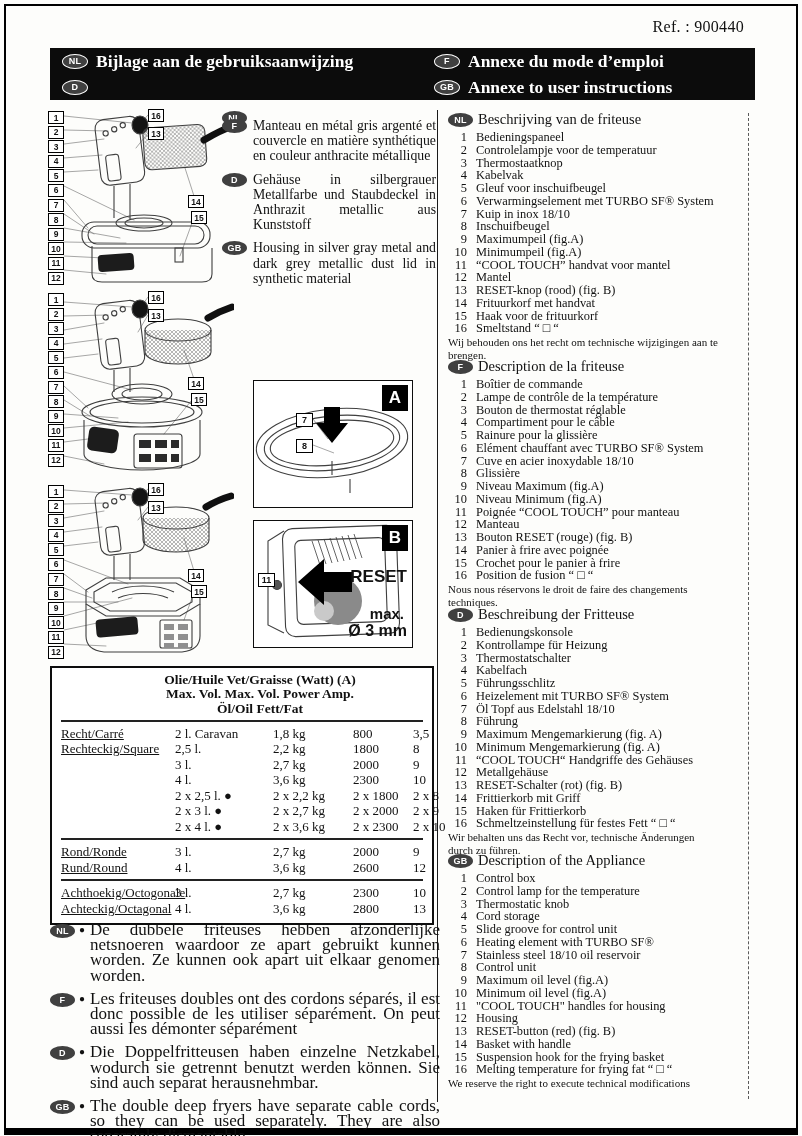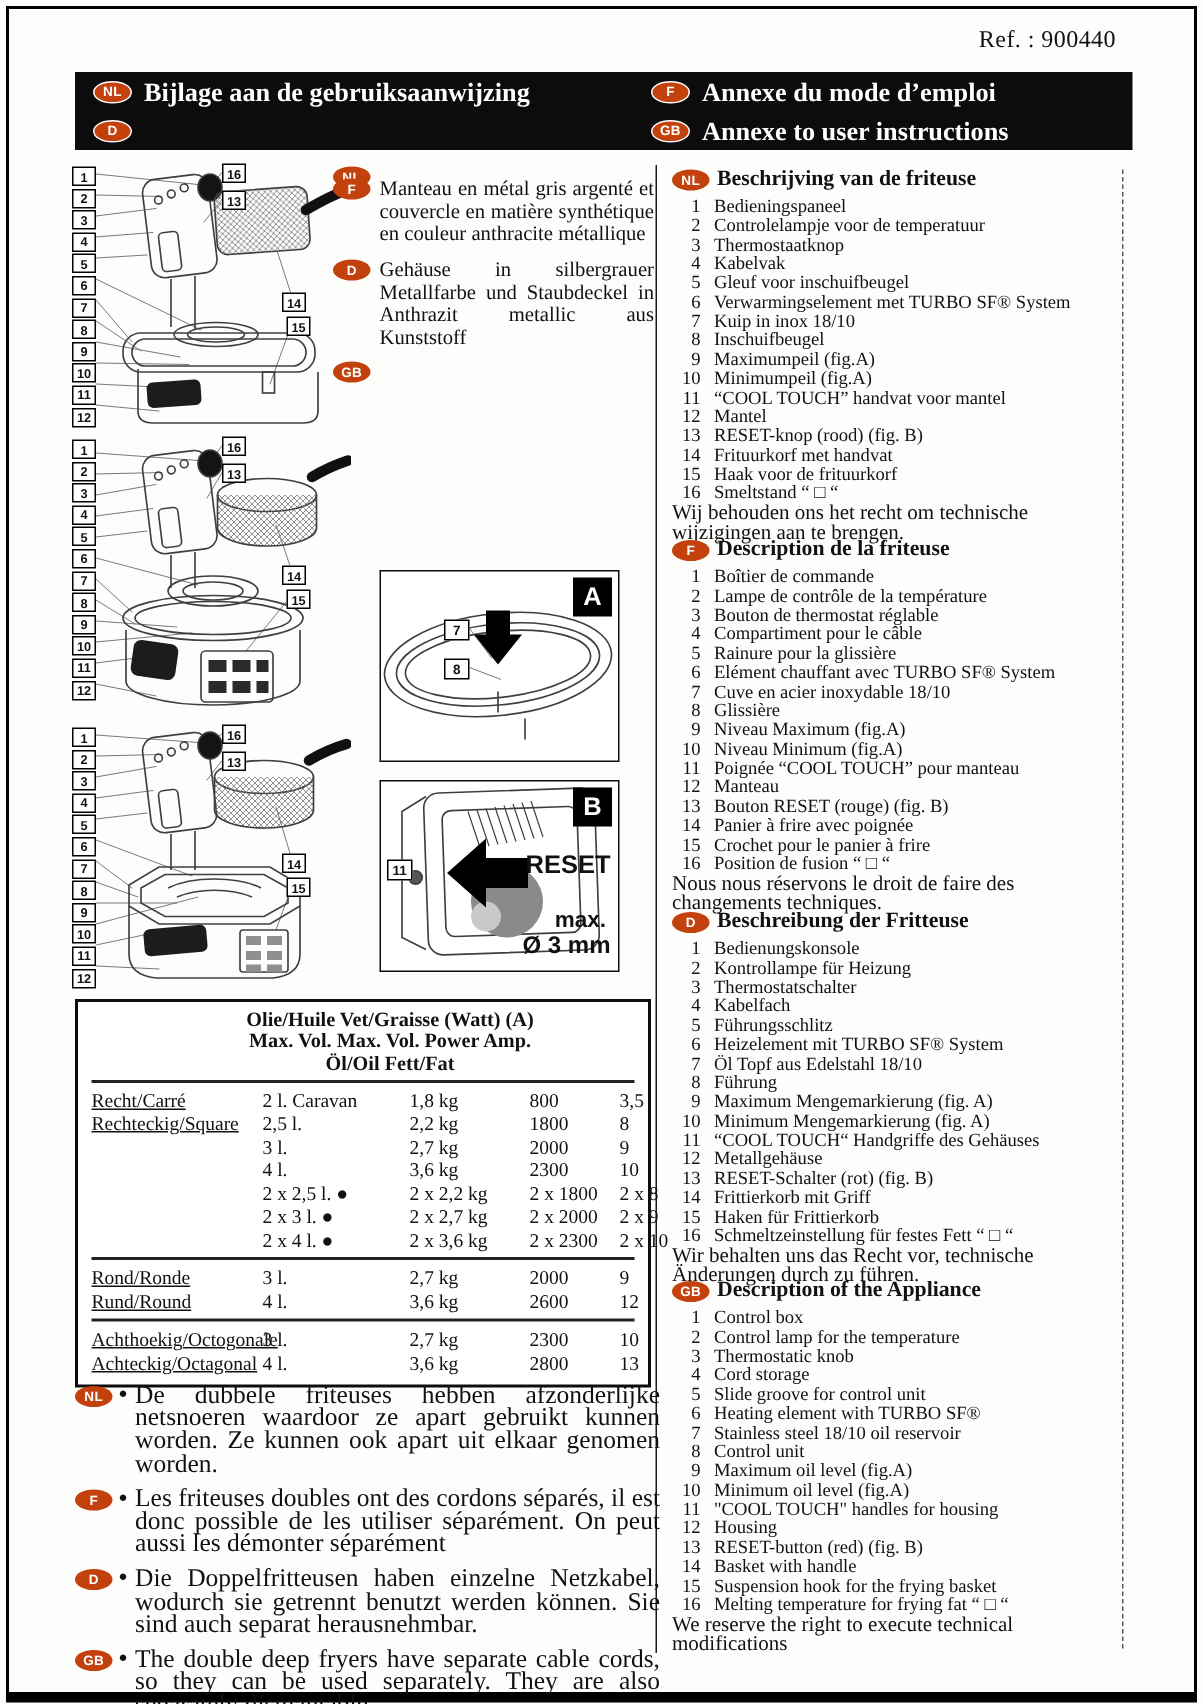--- a/index.html
+++ b/index.html
@@ -7,21 +7,21 @@
         font-family:"Liberation Serif","DejaVu Serif",serif;color:#111;}
   .frame{position:absolute;left:4px;right:4px;top:4px;bottom:1px;border:2px solid #000;border-bottom-width:7px;pointer-events:none;}
   .ref{position:absolute;top:18px;right:58px;font-size:16px;letter-spacing:.3px;}
   
   .hbar{position:absolute;left:50px;top:48px;width:705px;height:52px;background:#0c0c0c;color:#fff;
         display:grid;grid-template-columns:372px 1fr;grid-template-rows:1fr 1fr;align-items:center;padding:0 6px;box-sizing:border-box;}
   .hitem{display:flex;align-items:center;gap:8px;padding-left:6px;}
   .htext{font-weight:bold;font-size:17.5px;white-space:nowrap;}
   
   .badge{flex:0 0 auto;display:inline-flex;align-items:center;justify-content:center;
-         width:25px;height:14px;background:#c2410c;color:#fff;border-radius:50%;
+         width:25px;height:14px;background:#404040;color:#fff;border-radius:50%;
          font:bold 9px "Liberation Sans","DejaVu Sans",sans-serif;letter-spacing:.3px;}
   .badge.ring{border:1.4px solid #fff;width:24px;height:13px;}
   
   .vline{position:absolute;left:437px;top:110px;height:992px;width:0;border-left:1.6px solid #1a1a1a;}
   .vdash{position:absolute;left:748px;top:113px;height:986px;width:0;border-left:1.6px dashed #5a5a5a;}
   
   .diag{position:absolute;left:48px;width:186px;}
   .d1{top:106px;height:180px;} .d2{top:288px;height:192px;} .d3{top:480px;height:180px;}
   .diag svg{position:absolute;left:0;top:0;}
   .co{position:absolute;box-sizing:border-box;width:16px;height:13px;background:#fff;border:1.8px solid #000;
@@ -47,26 +47,26 @@
   .figA .co:nth-of-type(1){left:42px;top:32px;}
   .figA .co:nth-of-type(2){left:42px;top:58px;}
   .figB .co{left:4px;top:52px;}
   .fig-reset{position:absolute;right:5px;top:46px;font:bold 17px "Liberation Sans","DejaVu Sans",sans-serif;}
   .fig-max{position:absolute;right:8px;top:84px;font:bold 15px "Liberation Sans","DejaVu Sans",sans-serif;}
   .fig-dia{position:absolute;right:5px;top:101px;font:bold 16px "Liberation Sans","DejaVu Sans",sans-serif;}
   
   .sec{position:absolute;left:448px;width:300px;}
   .secNL{top:111px;} .secF{top:358px;} .secD{top:606px;} .secGB{top:852px;}
   .sec-title{display:flex;align-items:center;gap:5px;margin-bottom:3px;}
-  .sec-title h3{margin:0;font-size:14.5px;font-weight:bold;}
+  .sec-title h3{margin:0;font-size:14.5px;font-weight:normal;}
   .items{margin:0;}
   .item{display:flex;font-size:12.4px;line-height:12.75px;}
   .item .num{flex:0 0 28px;text-align:right;padding-right:9px;box-sizing:border-box;}
   .item .txt{flex:1;white-space:nowrap;overflow:visible;}
-  .sec-footer{margin:1px 0 0 0;font-size:14px;line-height:13.2px;max-width:272px;}
+  .sec-footer{margin:1px 0 0 0;font-size:11px;line-height:13.2px;max-width:272px;}
   
   .spec{position:absolute;left:50px;top:666px;width:384px;border:2px solid #0d0d0d;background:#fff;
         box-sizing:border-box;padding:5px 9px 7px 9px;font-size:13px;}
   .spec-head{text-align:center;font-weight:bold;font-size:13.5px;line-height:14.3px;padding-left:36px;}
   .spec-hr{border:none;border-top:2.2px solid #222;margin:4px 0 4px 0;}
   .trow{display:grid;grid-template-columns:114px 98px 80px 60px 1fr;line-height:15.5px;}
   .tl{text-decoration:underline;white-space:nowrap;}
   .tc{white-space:nowrap;}
   .tgroup{margin:0;}
   
@@ -291,20 +291,21 @@
         <p>Manteau en métal gris argenté et couvercle en matière synthétique en couleur anthracite métallique</p>
       </div>
 
       <div class="hnote">
         <span class="badge">D</span>
         <p>Gehäuse in silbergrauer Metallfarbe und Staubdeckel in Anthrazit metallic aus Kunststoff</p>
       </div>
 
       <div class="hnote">
         <span class="badge">GB</span>
+        <p>Housing in silver gray metal and dark grey metallic dust lid in synthetic material</p>
       </div>
     </div>
 
   <div class="fig figA">
     <svg width="156" height="124" viewBox="0 0 156 124">
       <g class="sk">
         <g transform="rotate(-6 78 62)">
           <ellipse cx="78" cy="62" rx="76" ry="34"></ellipse>
           <ellipse cx="78" cy="62" rx="68" ry="27"></ellipse>
           <ellipse cx="78" cy="62" rx="62" ry="22"></ellipse>

